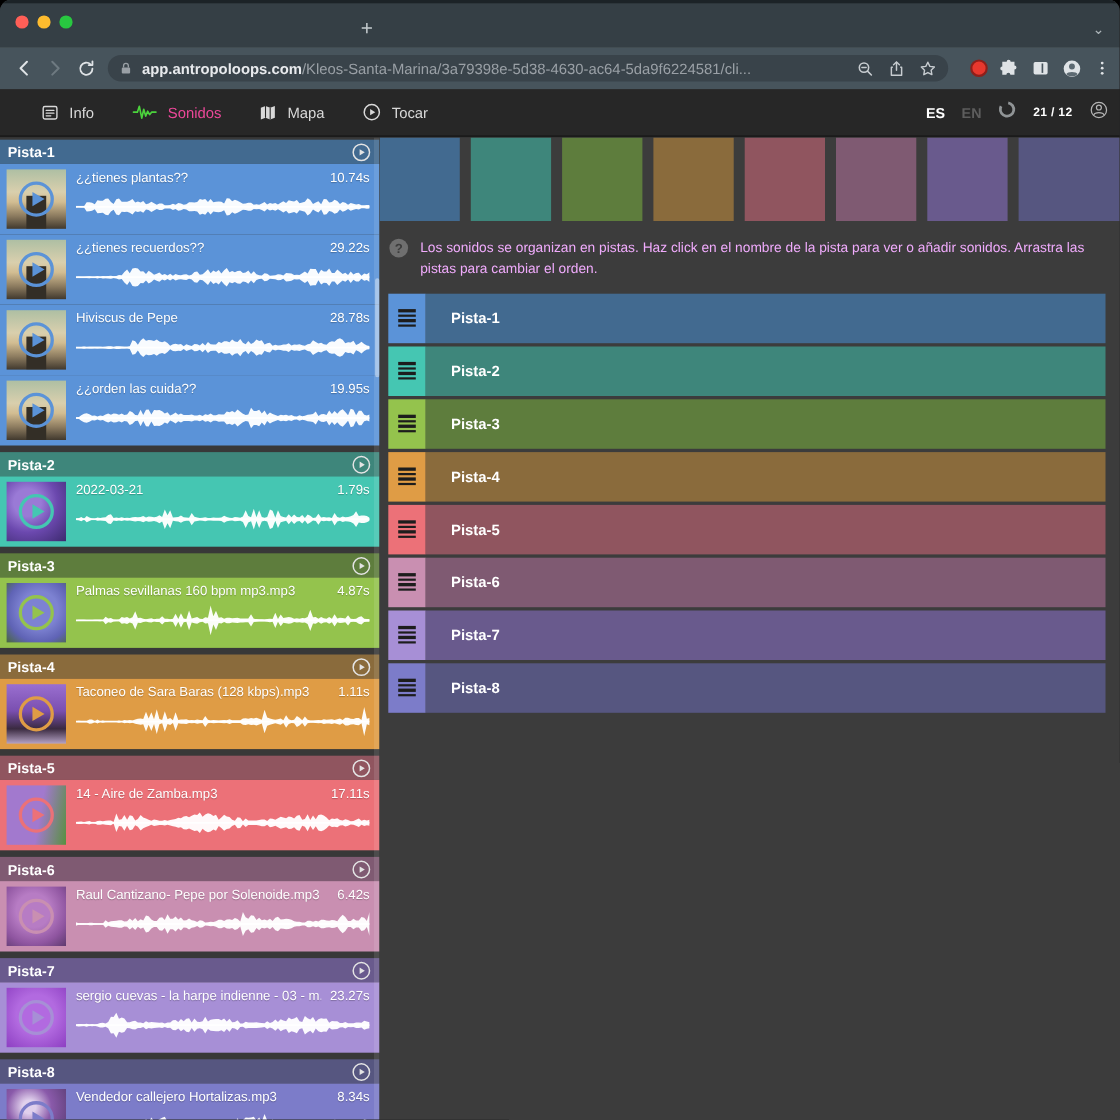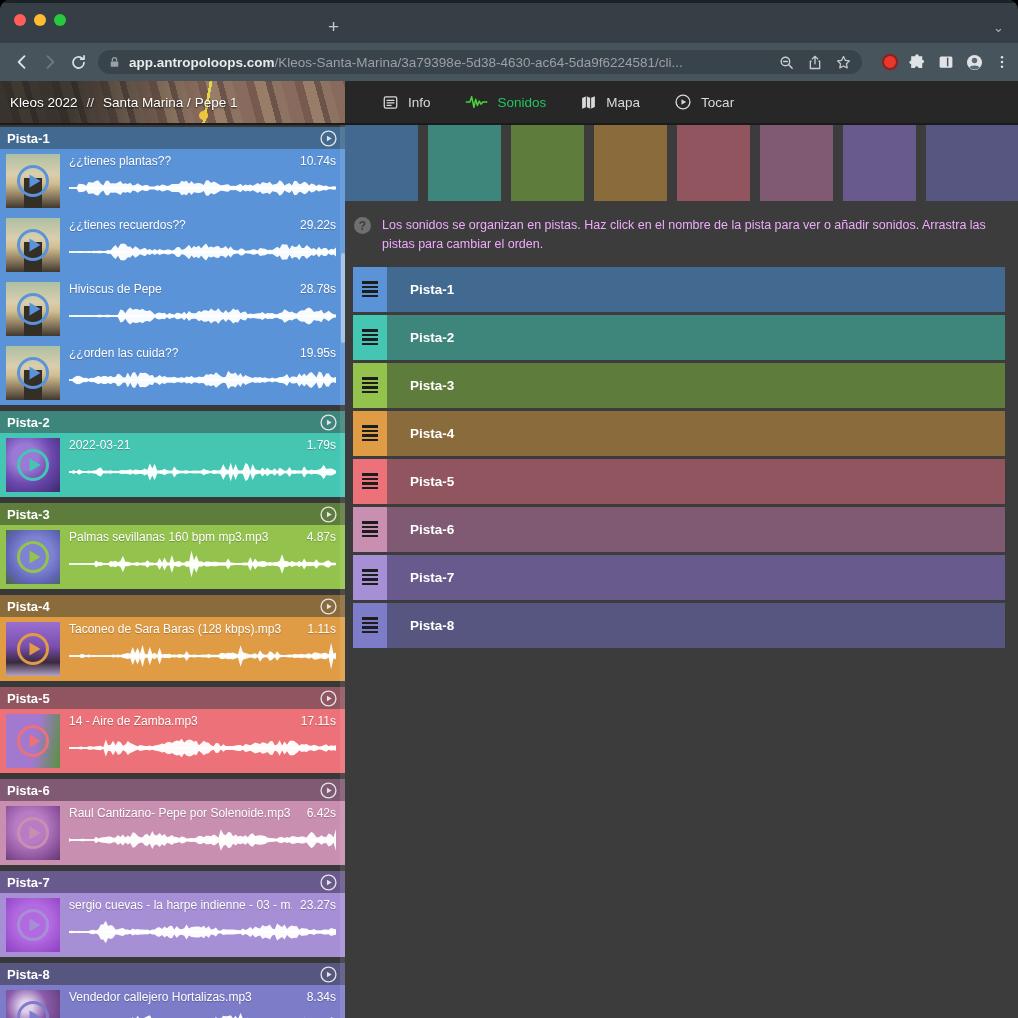--- a/index.html
+++ b/index.html
@@ -32,21 +32,21 @@
   .breadcrumb{width:345px;flex:none;display:flex;align-items:center;padding-left:10px;box-sizing:border-box;color:#fff;font-size:13.5px;white-space:nowrap;text-shadow:0 1px 2px rgba(0,0,0,.85);
     background:
       radial-gradient(circle 5px at 59% 82%,#f2c437 0 4px,rgba(0,0,0,0) 5px),
       linear-gradient(100deg,rgba(0,0,0,0) 59.5%,#e3d44c 59.5% 60.3%,rgba(0,0,0,0) 60.3%),
       linear-gradient(90deg,rgba(25,28,26,.78) 0 70px,rgba(25,25,25,.25) 200px),
       repeating-linear-gradient(75deg,#ad8672 0 13px,#96705f 13px 21px,#c29e82 21px 32px,#87675a 32px 38px,#b5917a 38px 47px);
   }
   .crumb-sep{margin:0 9px;color:#e6e6e6;}
   .appnav{display:flex;align-items:center;gap:34px;padding-left:16px;margin-left:21px;}
   .navitem{display:flex;align-items:center;gap:9px;color:#d9d9d9;font-size:13.5px;}
-  .navitem.active{color:#22c55e;}
+  .navitem.active{color:#ec4899;}
   .appbar-right{margin-left:auto;display:flex;align-items:center;gap:15px;padding-right:10px;}
   .lang-es{color:#fff;font-size:13px;font-weight:700;}
   .lang-en{color:#5d5d5d;font-size:13px;font-weight:700;}
   .counter{color:#fff;font-size:11px;font-weight:700;letter-spacing:.3px;}
 
   
   .content{flex:1;display:flex;min-height:0;background:#3c3c3c;}
 
   
   .sidebar{width:345px;flex:none;background:#383838;overflow:hidden;position:relative;padding-top:2px;box-sizing:border-box;}
@@ -172,25 +172,20 @@
     <span class="ticon">
       <svg width="16" height="16" viewBox="0 0 24 24">
           <circle cx="12" cy="5" r="1.9" fill="#dfe3e6"></circle>
           <circle cx="12" cy="12" r="1.9" fill="#dfe3e6"></circle>
           <circle cx="12" cy="19" r="1.9" fill="#dfe3e6"></circle>
         </svg>
     </span>
   </div>
 
   <div class="appbar">
-    <div class="breadcrumb">
-      <span>Kleos 2022</span>
-      <span class="crumb-sep">//</span>
-      <span>Santa Marina / Pepe 1</span>
-    </div>
     <nav class="appnav">
       <span class="navitem">
         <svg width="17" height="17" viewBox="0 0 24 24">
             <rect x="3.2" y="4" width="17.6" height="16" rx="2.2" fill="none" stroke="#d9d9d9" stroke-width="1.8"></rect>
             <path d="M7 9h10M7 12.5h10M7 16h6" stroke="#d9d9d9" stroke-width="1.6" stroke-linecap="round"></path>
           </svg>
         <span>Info</span>
       </span>
       <span class="navitem active">
         <svg width="24" height="16" viewBox="0 0 26 18">
@@ -206,20 +201,37 @@
         <span>Mapa</span>
       </span>
       <span class="navitem">
         <svg width="18" height="18" viewBox="0 0 24 24">
             <circle cx="12" cy="12" r="9.2" fill="none" stroke="#d9d9d9" stroke-width="1.8"></circle>
             <path d="M10 8.2l6.2 3.8-6.2 3.8z" fill="#d9d9d9"></path>
           </svg>
         <span>Tocar</span>
       </span>
     </nav>
+    <div class="appbar-right">
+      <span class="lang-es">ES</span>
+      <span class="lang-en">EN</span>
+      <span>
+        <svg width="17" height="17" viewBox="0 0 20 20">
+            <circle cx="10" cy="10" r="7.2" fill="none" stroke="#909496" stroke-width="3" stroke-dasharray="36 10" transform="rotate(-80 10 10)"></circle>
+          </svg>
+      </span>
+      <span class="counter">21 / 12</span>
+      <span>
+        <svg width="18" height="18" viewBox="0 0 24 24">
+            <circle cx="12" cy="12" r="9.3" fill="none" stroke="#b5b5b5" stroke-width="1.5"></circle>
+            <circle cx="12" cy="9" r="3" fill="none" stroke="#b5b5b5" stroke-width="1.5"></circle>
+            <path d="M5.8 18c1.4-3.6 11-3.6 12.4 0" fill="none" stroke="#b5b5b5" stroke-width="1.5"></path>
+          </svg>
+      </span>
+    </div>
   </div>
 
   <div class="content">
     <aside class="sidebar">
       <span class="sb-thumbtrack"></span>
     <section class="track-section" style="--bright: #5b93d8; --muted: #426a90;">
     <header class="track-header">
       <span class="track-name">Pista-1</span>
       <span class="ph">
         <svg width="19" height="19" viewBox="0 0 24 24">

